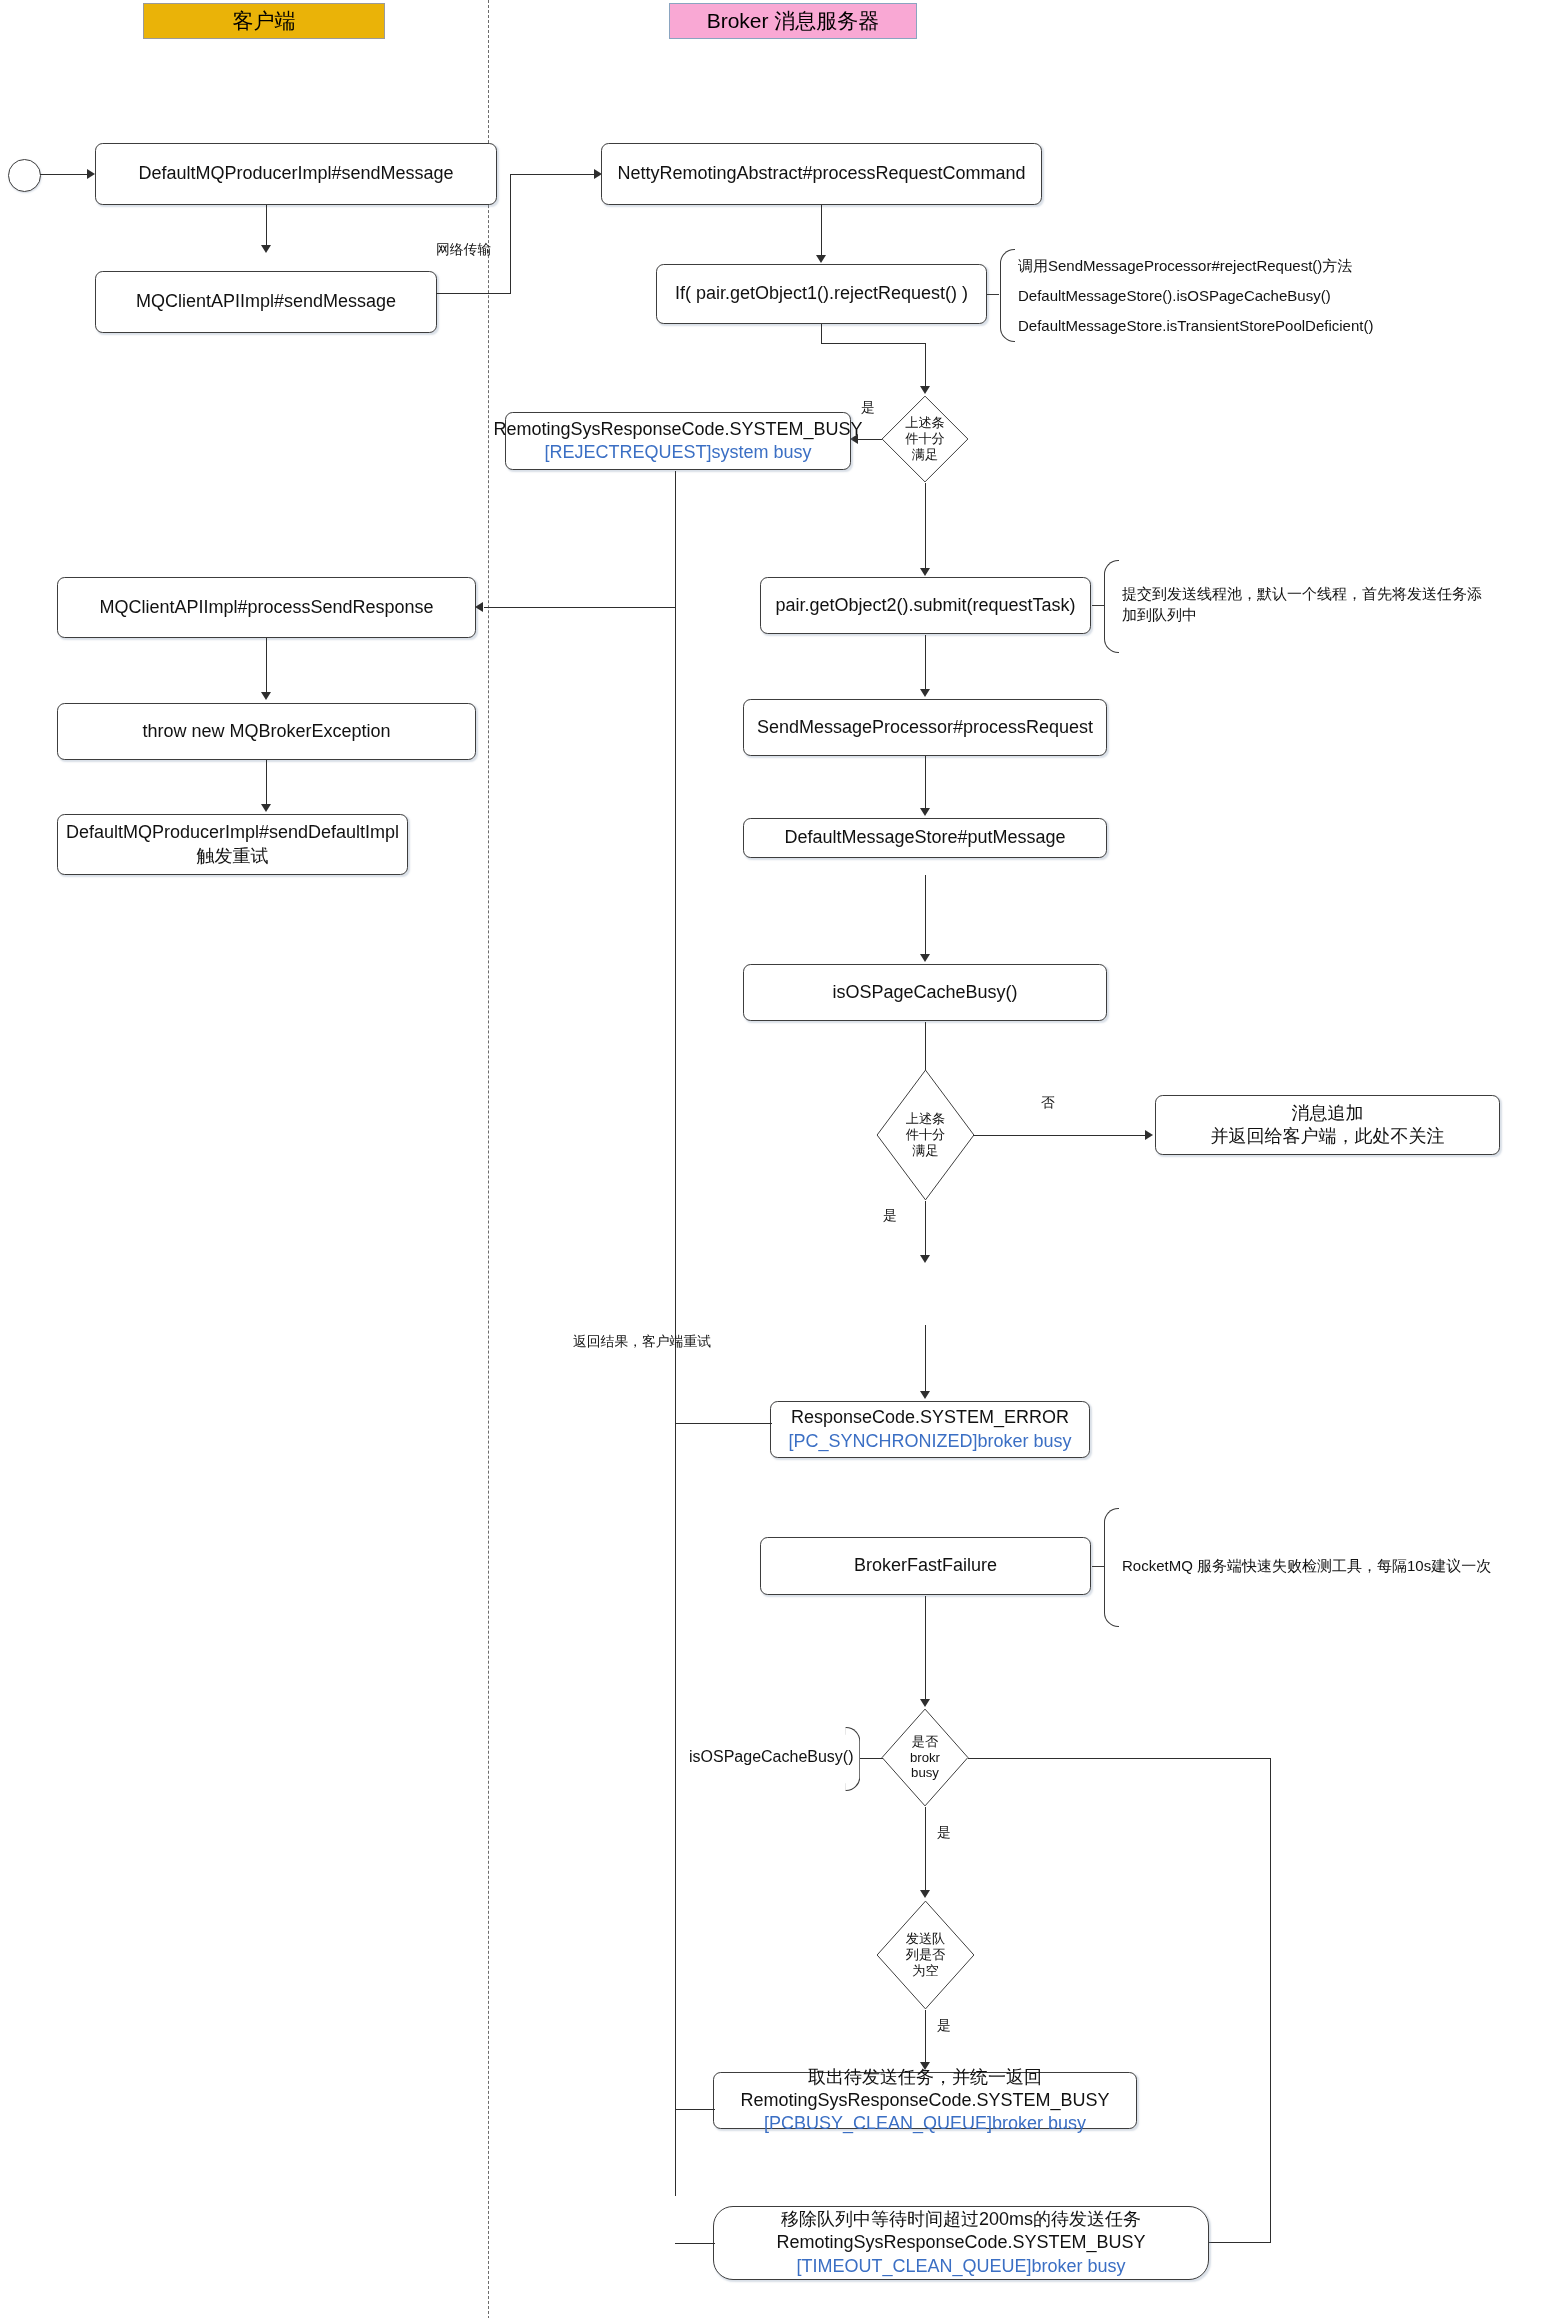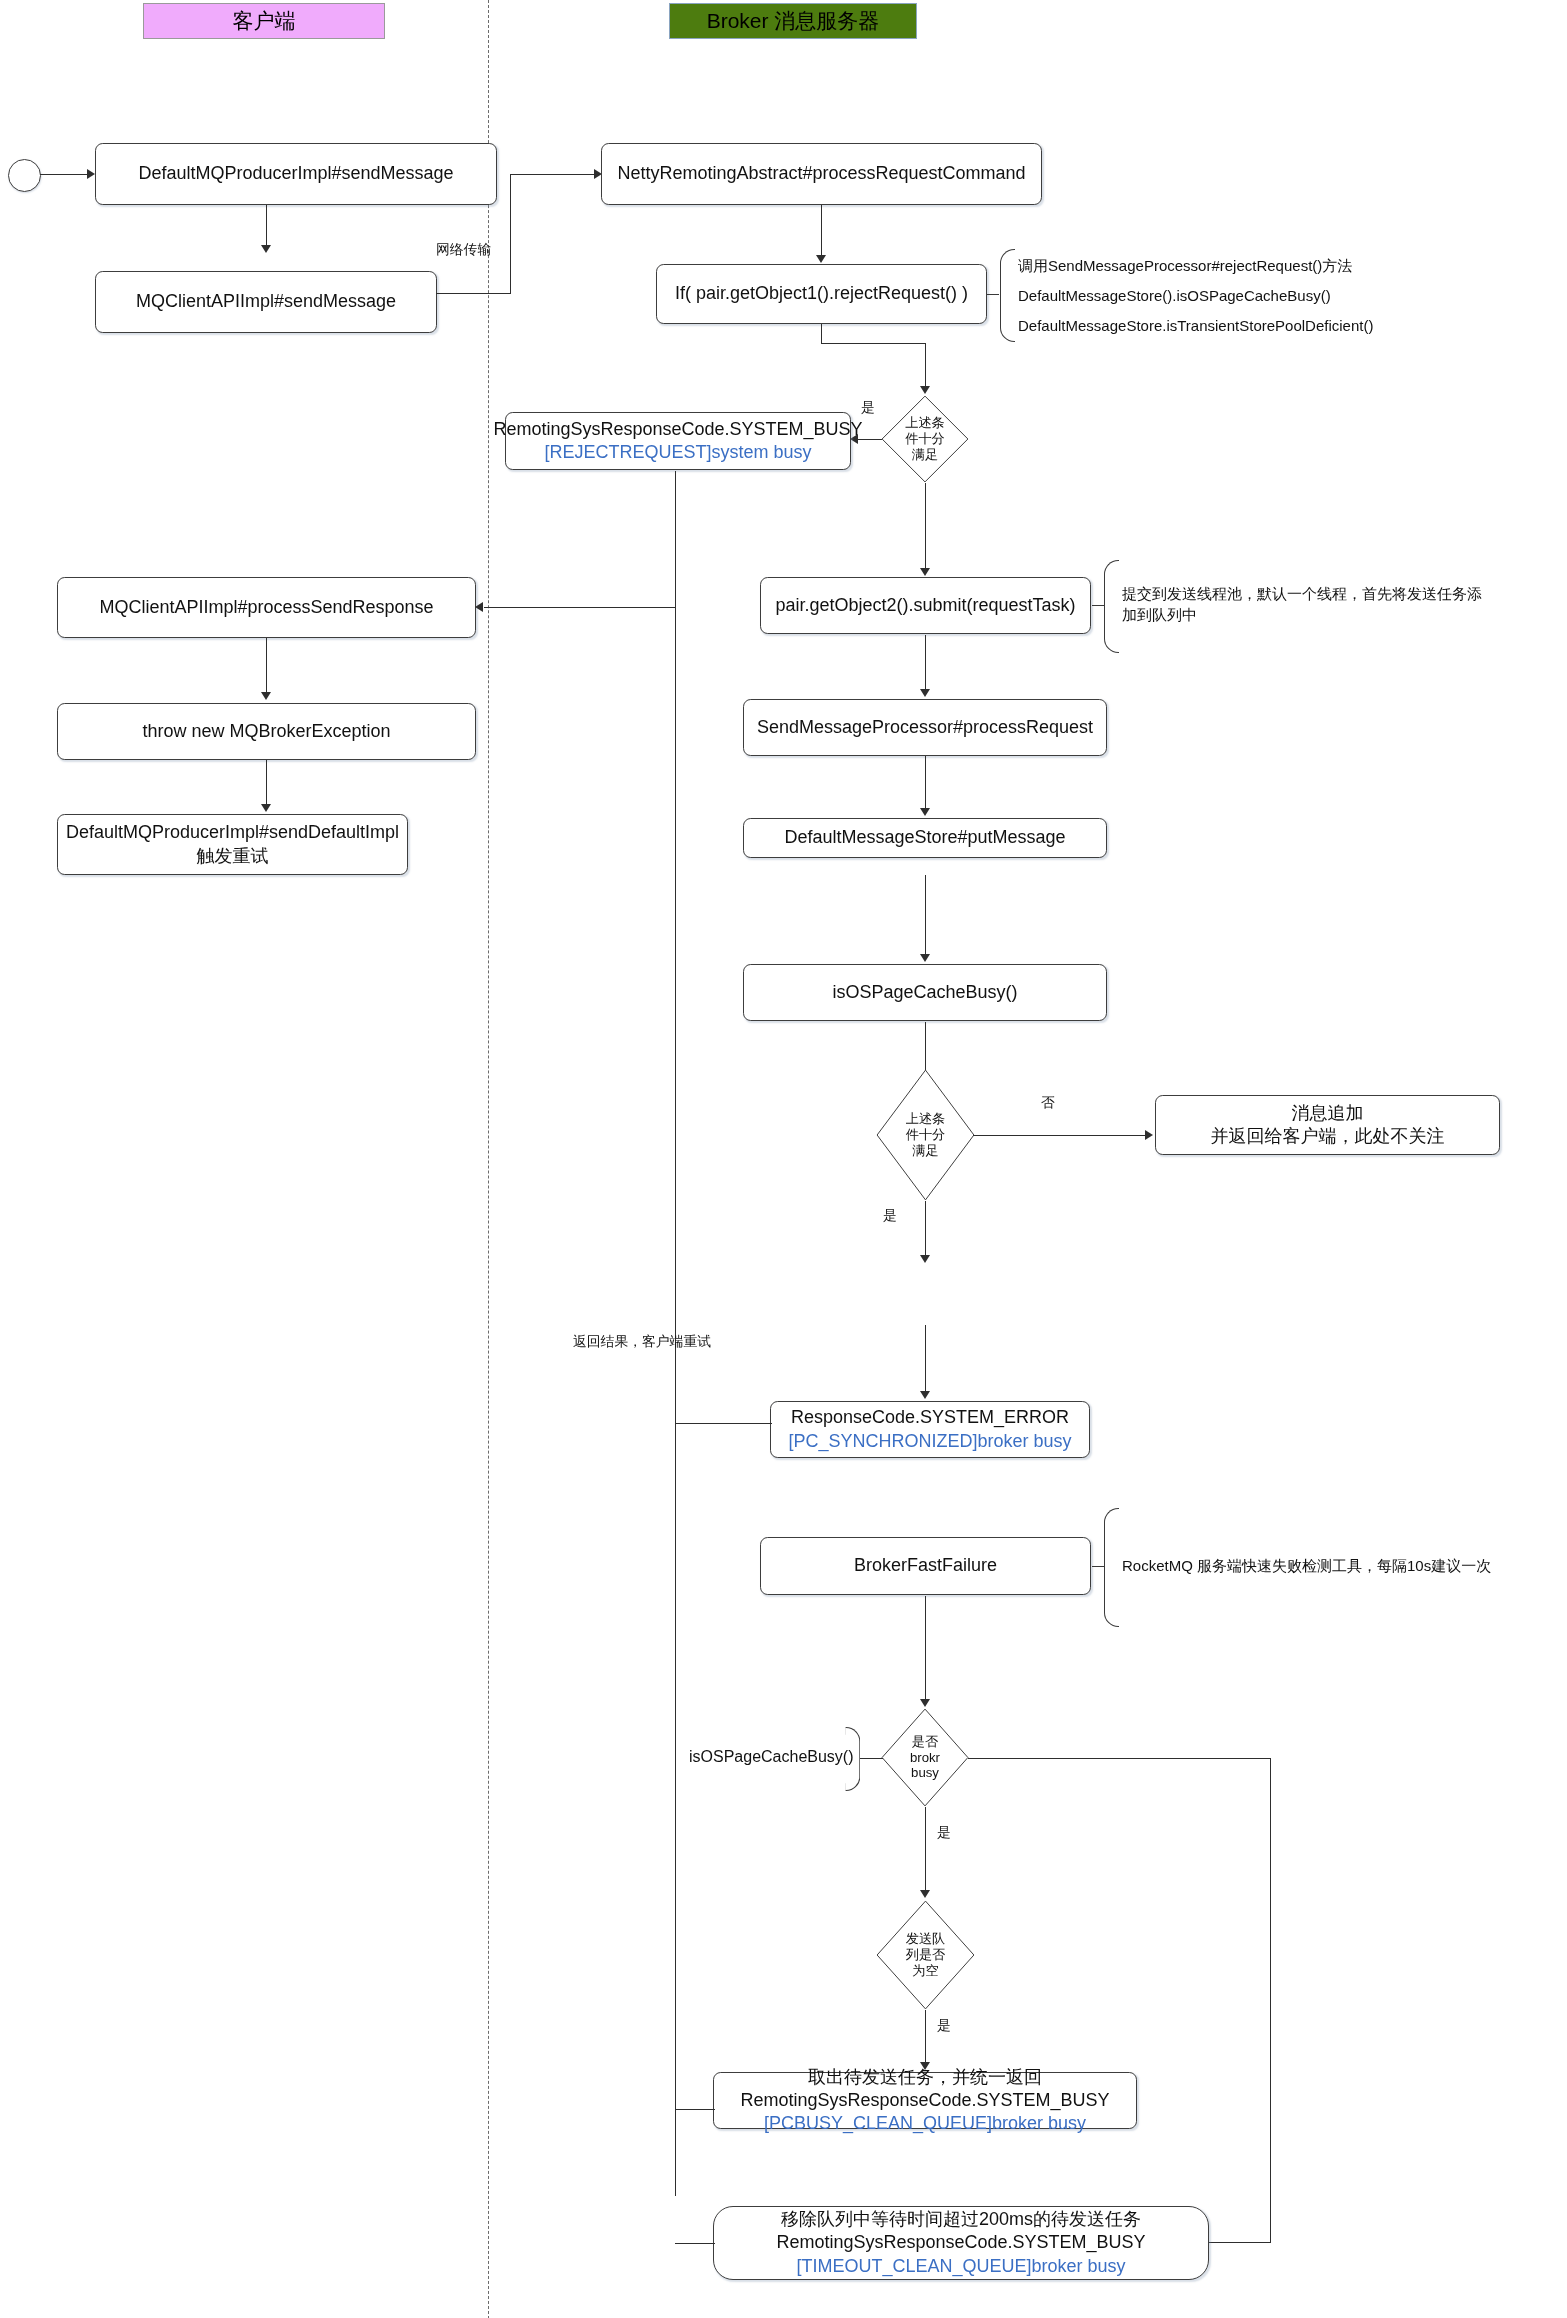--- a/index.html
+++ b/index.html
@@ -2,22 +2,22 @@
 <html style="font-size:8.8px"><head>
 <meta charset="utf-8">
 <style>
   html,body{margin:0;padding:0;background:#ffffff;}
   body{font-family:"Liberation Sans","DejaVu Sans",sans-serif;}
   #canvas{position:relative;width:1567px;height:2319px;background:#fff;overflow:hidden;}
 
   
   .lane-head{position:absolute;box-sizing:border-box;display:flex;align-items:center;
              justify-content:center;font-size:21px;color:#000;border:0.6px solid #9a9a9a;}
-  .lane-client{background:#f0abfc;}
-  .lane-broker{background:#4d7c0f;border-color:#8aa4c0;}
+  .lane-client{background:#eab308;}
+  .lane-broker{background:#f9a8d4;border-color:#8aa4c0;}
 
   
   .node{position:absolute;box-sizing:border-box;border:0.9px solid #3d3d3d;border-radius:7.7px;
         background:#fff;display:flex;flex-direction:column;align-items:center;
         justify-content:center;text-align:center;font-size:18px;color:#111;line-height:1.28;
         box-shadow:1.1px 1.7px 1.7px rgba(120,140,170,.28);padding:2.2px 4.4px;}
   .node .ln{display:block;white-space:nowrap;}
   .node .blue{color:#3b6fc4;}
 
   

